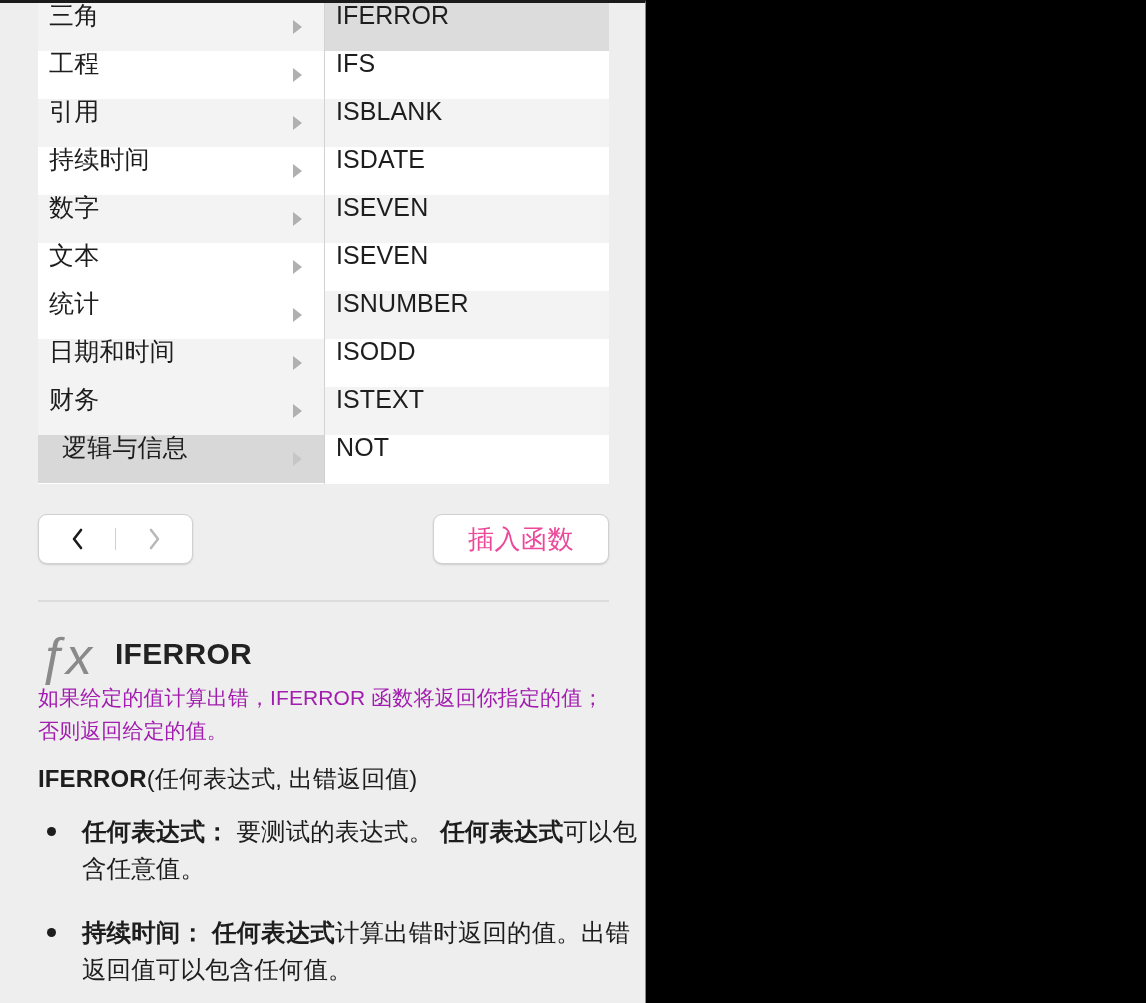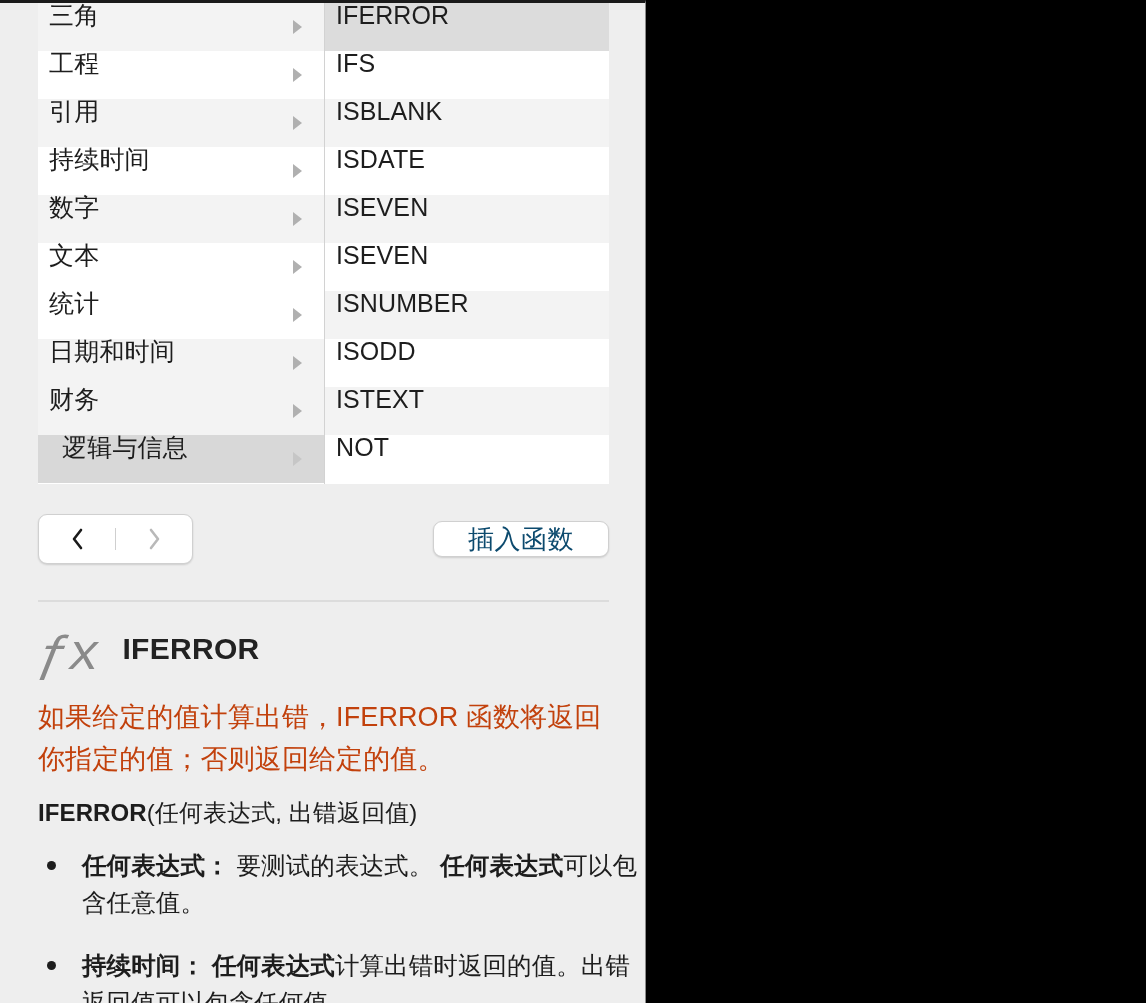--- a/index.html
+++ b/index.html
@@ -146,29 +146,29 @@
     fill: none;
     stroke-width: 2.6;
     stroke-linecap: round;
     stroke-linejoin: round;
   }
   .chev.enabled path { stroke: #1b1b1b; }
   .chev.disabled path { stroke: #b9b9b9; }
 
   .insert-btn {
     min-width: 176px;
-    height: 36px;
+    height: 50px;
     padding: 0 20px;
     background: #ffffff;
     border-radius: 9px;
     border: 1px solid #d0d0d0;
     box-shadow: 0 1px 2px rgba(0,0,0,0.14);
     font-family: inherit;
     font-size: 26px;
-    color: #0c4a6e;
+    color: #ec4899;
     display: flex;
     align-items: center;
     justify-content: center;
     box-sizing: border-box;
     letter-spacing: 0.5px;
   }
 
   
   .divider {
     position: absolute;
@@ -186,42 +186,42 @@
     top: 617px;
     width: 571px;
   }
 
   .title-row {
     display: flex;
     align-items: baseline;
     height: 62px;
   }
   .fx-glyph {
-    font-family: Liberation Mono, monospace;
+    font-family: Liberation Sans, sans-serif;
     font-style: italic;
     font-size: 52px;
     color: #8a8a8a;
     line-height: 1;
     padding-right: 24px;
     position: relative;
     top: 10px;
     letter-spacing: -1px;
   }
   .fn-title {
     font-size: 30px;
     font-weight: bold;
     color: #222222;
     letter-spacing: 0.3px;
   }
 
   .desc {
-    margin-top: 15px;
-    font-size: 27px;
+    margin-top: 0;
+    font-size: 21px;
     line-height: 1.55;
-    color: #c2410c;
+    color: #a21caf;
     width: 570px;
     letter-spacing: 0.1px;
   }
 
   .syntax {
     margin-top: 16px;
     font-size: 24px;
     color: #1d1d1d;
     letter-spacing: 0.1px;
   }

